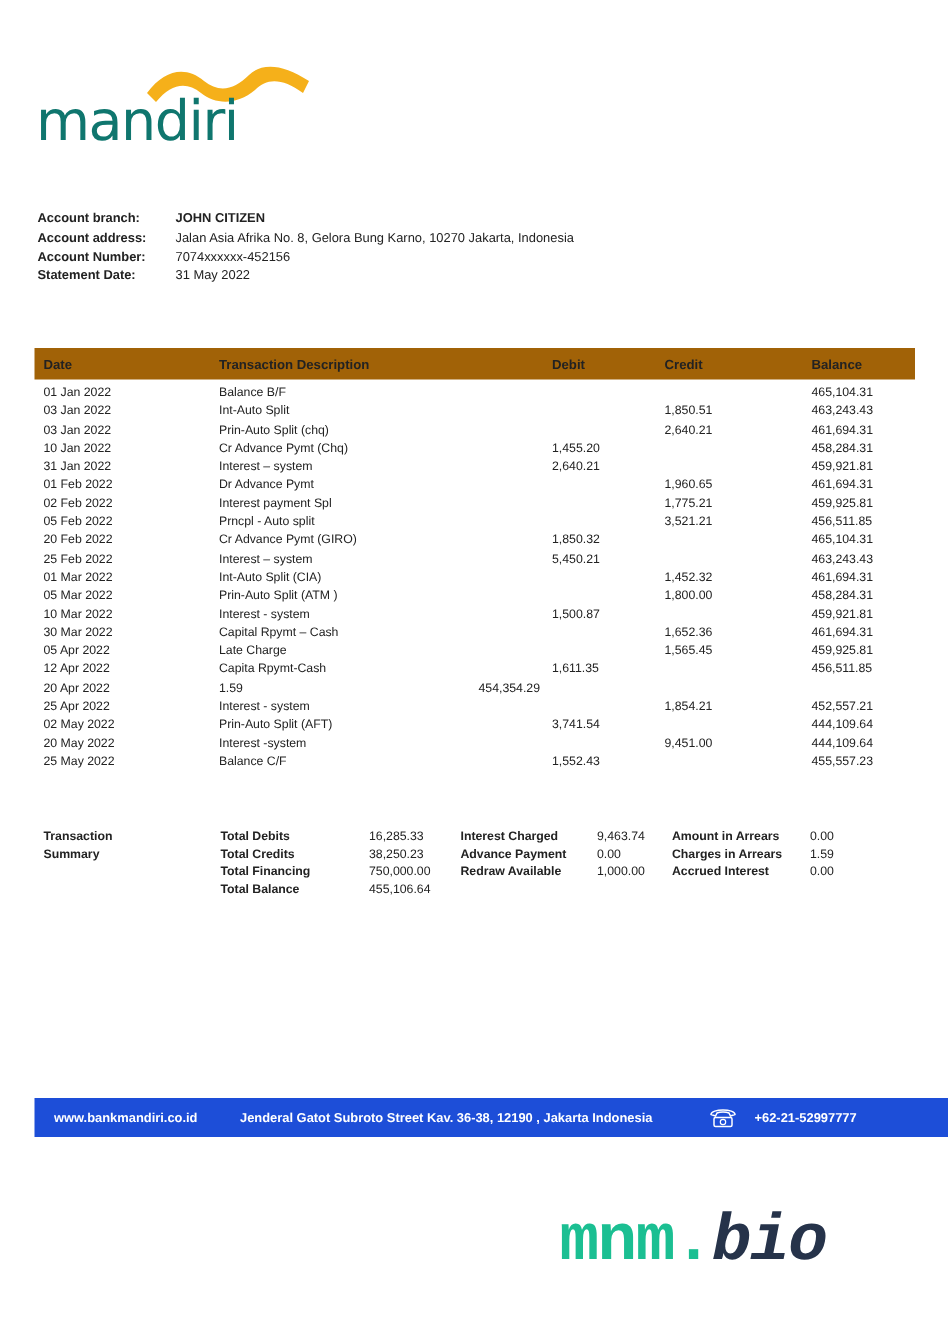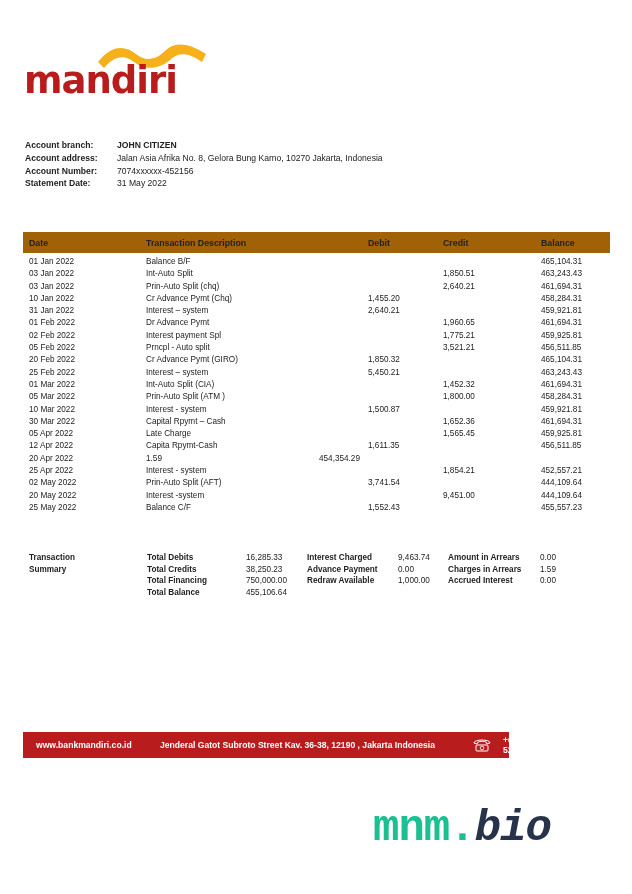--- a/index.html
+++ b/index.html
@@ -1,20 +1,20 @@
 <!DOCTYPE html>
 <html><head>
 <meta charset="utf-8">
 <style>
   html, body { margin:0; padding:0; }
   body { width:632px; height:894px; background:#ffffff; position:relative; overflow:hidden;
          font-family:"Liberation Sans", "DejaVu Sans", sans-serif; color:#222; }
   .logo { position:absolute; left:24px; top:40px; width:160px; height:64px; }
-  .logo-text { position:absolute; left:0; top:22px; font-family:"DejaVu Sans", sans-serif; font-weight:bold;
-               font-size:37px; color:#b91c1c; letter-spacing:-1px; line-height:1;text-align:right; }
+  .logo-text { position:absolute; left:0; top:22px; font-family:"DejaVu Sans", sans-serif; font-weight:normal;
+               font-size:37px; color:#0f766e; letter-spacing:-1px; line-height:1;text-align:right; }
   .logo svg { position:absolute; left:72px; top:0; }
 
   .acct { position:absolute; left:25px; top:139px; font-size:8.6px; line-height:12.8px; }
   .acct-row { display:flex; }
   .acct-label { width:92px; font-weight:bold; }
   .acct-val.bold { font-weight:bold; }
 
   .table { position:absolute; left:23px; top:232px; width:587px; font-size:8.2px; }
   .thead { background:#a16207; height:21px; display:flex; align-items:center; font-weight:bold; font-size:8.8px; }
   .row { display:flex; height:12.3px; line-height:12.3px; }
@@ -22,21 +22,21 @@
   .c-desc { width:222px; padding-left:6px; box-sizing:border-box; }
   .c-debit { width:75px; padding-left:6px; box-sizing:border-box; }
   .c-credit { width:98px; padding-left:6px; box-sizing:border-box; }
   .c-bal { width:75px; padding-left:6px; box-sizing:border-box; }
   .tbody { padding-top:3px; }
 
   .summary { position:absolute; top:552px; font-size:8.2px; line-height:11.7px; }
   .s-bold { font-weight:bold; }
   .col { position:absolute; top:0; white-space:nowrap; }
 
-  .footer { position:absolute; left:23px; top:732px; width:486px; height:26px; background:#b91c1c;
+  .footer { position:absolute; left:23px; top:732px; width:609px; height:26px; background:#1d4ed8;
             color:#fff; font-size:8.6px; font-weight:bold; display:flex; align-items:center; }
   .footer span { position:absolute; }
 
   .brand { position:absolute; left:373px; top:806px; font-family:Liberation Mono, monospace; font-weight:bold;
            font-size:44px; line-height:1; letter-spacing:-1px; }
   .brand .g { color:#1bbf92; }
   .brand .d { color:#26334a; font-style:italic; }
 </style>
 </head>
 <body>

